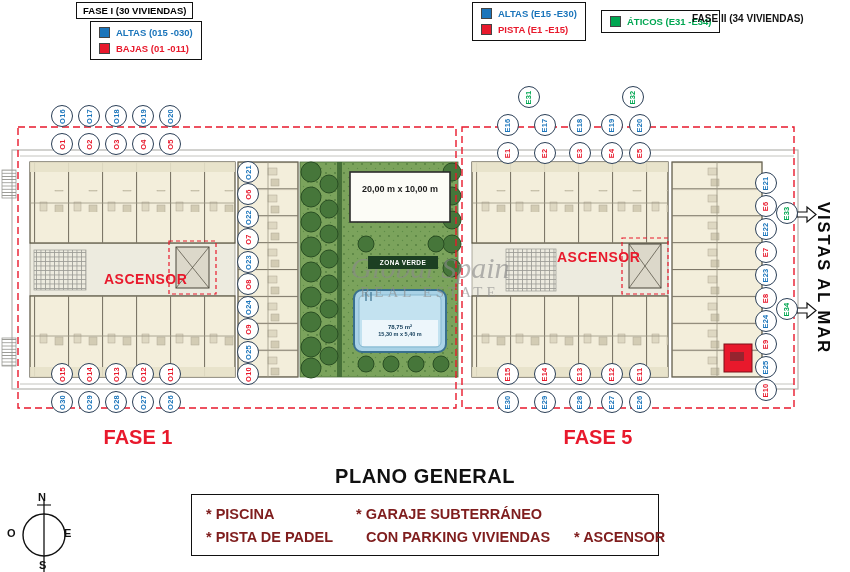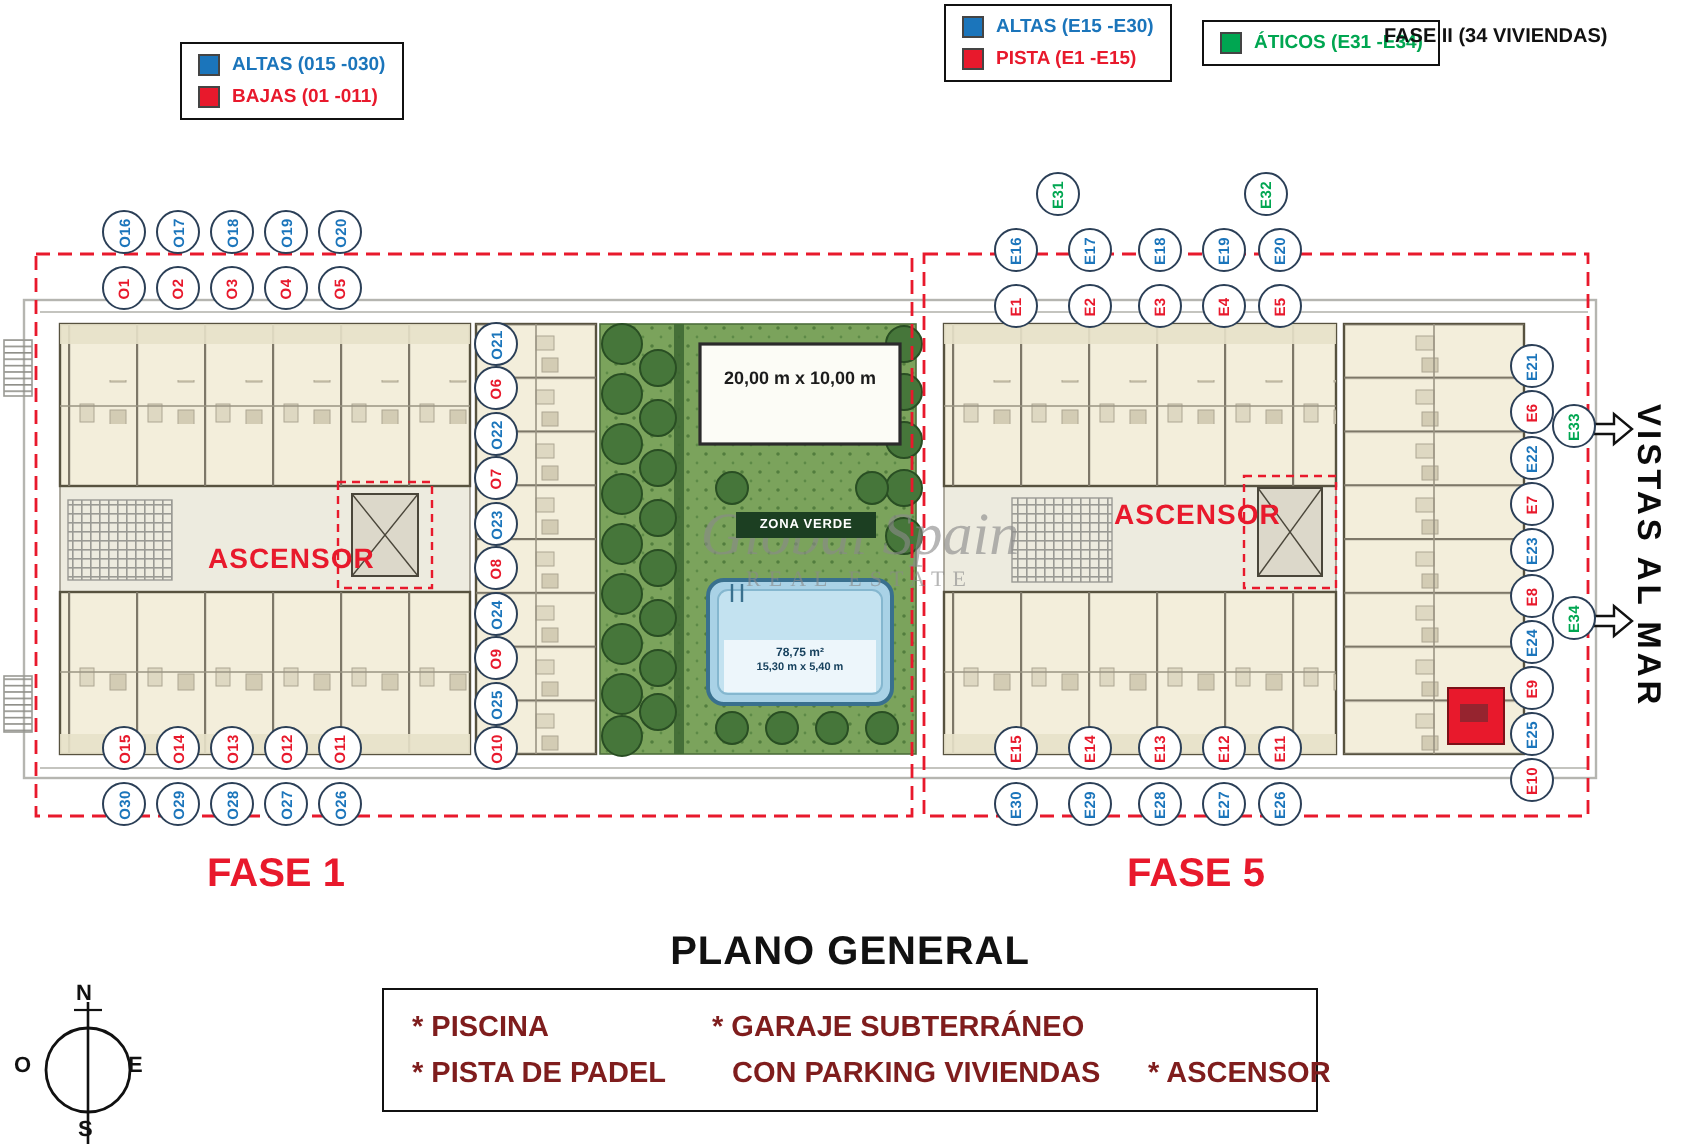--- a/index.html
+++ b/index.html
@@ -31,21 +31,21 @@
   .ascensor{position:absolute;color:#e8192c;font-weight:bold;font-size:14px;letter-spacing:.5px;z-index:5;white-space:nowrap}
   .court-label{position:absolute;left:350px;top:172px;width:100px;height:34px;display:flex;align-items:center;justify-content:center;
                font-size:9px;font-weight:bold;color:#1c1c1c;z-index:5;white-space:nowrap}
   .zv-label{position:absolute;left:368px;top:256px;width:70px;height:13px;background:#1c3f22;color:#fff;font-size:6.5px;
             font-weight:bold;display:flex;align-items:center;justify-content:center;letter-spacing:.4px;z-index:5}
   .pool-text{position:absolute;left:354px;top:323px;width:92px;text-align:center;z-index:5;color:#18425e;line-height:1.4}
   .pool-text .p1{font-size:6px;font-weight:bold}
   .pool-text .p2{font-size:5.5px;font-weight:bold}
   .watermark{position:absolute;left:320px;top:251px;width:220px;text-align:center;color:#8a8a8a;opacity:.62;z-index:4}
   .wm1{font-family:"Liberation Serif",serif;font-style:italic;font-size:30px;line-height:1.1}
-  .wm2{font-family:"Liberation Serif",serif;font-size:11px;letter-spacing:4px}
+  .wm2{font-family:"Liberation Serif",serif;font-size:15px;letter-spacing:4px}
   .vistas{position:absolute;left:814px;top:202px;writing-mode:vertical-rl;font-weight:bold;font-size:16.5px;
           letter-spacing:2px;color:#0a0a0a;z-index:7;white-space:nowrap}
   .fase-label{position:absolute;width:90px;text-align:center;color:#e8192c;font-weight:bold;font-size:20px;z-index:7;white-space:nowrap}
   .page-title{position:absolute;left:275px;top:465px;width:300px;text-align:center;font-weight:bold;font-size:20px;
               letter-spacing:.5px;color:#111;z-index:7}
   .features{position:absolute;left:191px;top:494px;width:468px;height:62px;border:1.6px solid #111;z-index:7;
             display:grid;grid-template-columns:150px 218px auto;row-gap:7px;align-content:center;padding:4px 14px}
   .feat{font-weight:bold;font-size:14.5px;color:#7f1d1d;white-space:nowrap}
   .feat.indent{padding-left:10px}
   .compass-letter{position:absolute;font-weight:bold;font-size:11px;color:#111;z-index:7}
@@ -213,20 +213,21 @@
       <polygon points="0,5 10,5 10,0 19,7.5 10,15 10,10 0,10" fill="#fff" stroke="#111" stroke-width="1.2"></polygon>
     </g>
 
     <g>
       <line x1="44" y1="501" x2="44" y2="572" stroke="#111" stroke-width="1.3"></line>
       <line x1="37" y1="505" x2="51" y2="505" stroke="#111" stroke-width="1.1"></line>
       <circle cx="44" cy="535" r="21" fill="none" stroke="#111" stroke-width="1.4"></circle>
     </g>
   </svg>
 
+  <div class="legend-box lg-title" style="left:76px;top:2px">FASE I (30 VIVIENDAS)</div>
   <div class="legend-box lg-items" style="left:90px;top:21px">
     <div class="lg-row">
       <span class="sw b"></span>
       <span class="lg-label b">ALTAS (015 -030)</span>
     </div>
     <div class="lg-row">
       <span class="sw r"></span>
       <span class="lg-label r">BAJAS (01 -011)</span>
     </div>
   </div>

